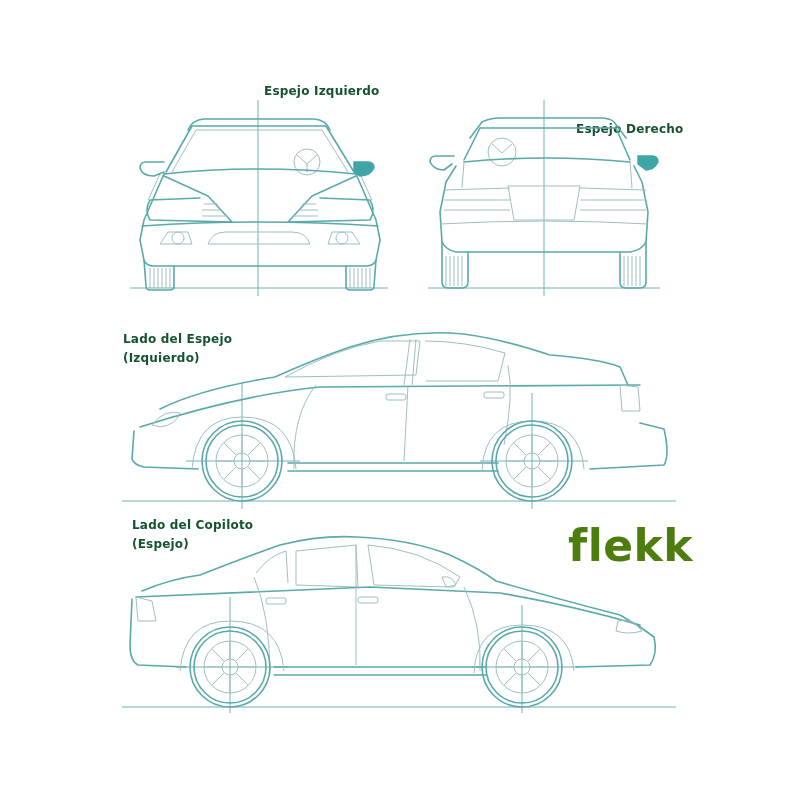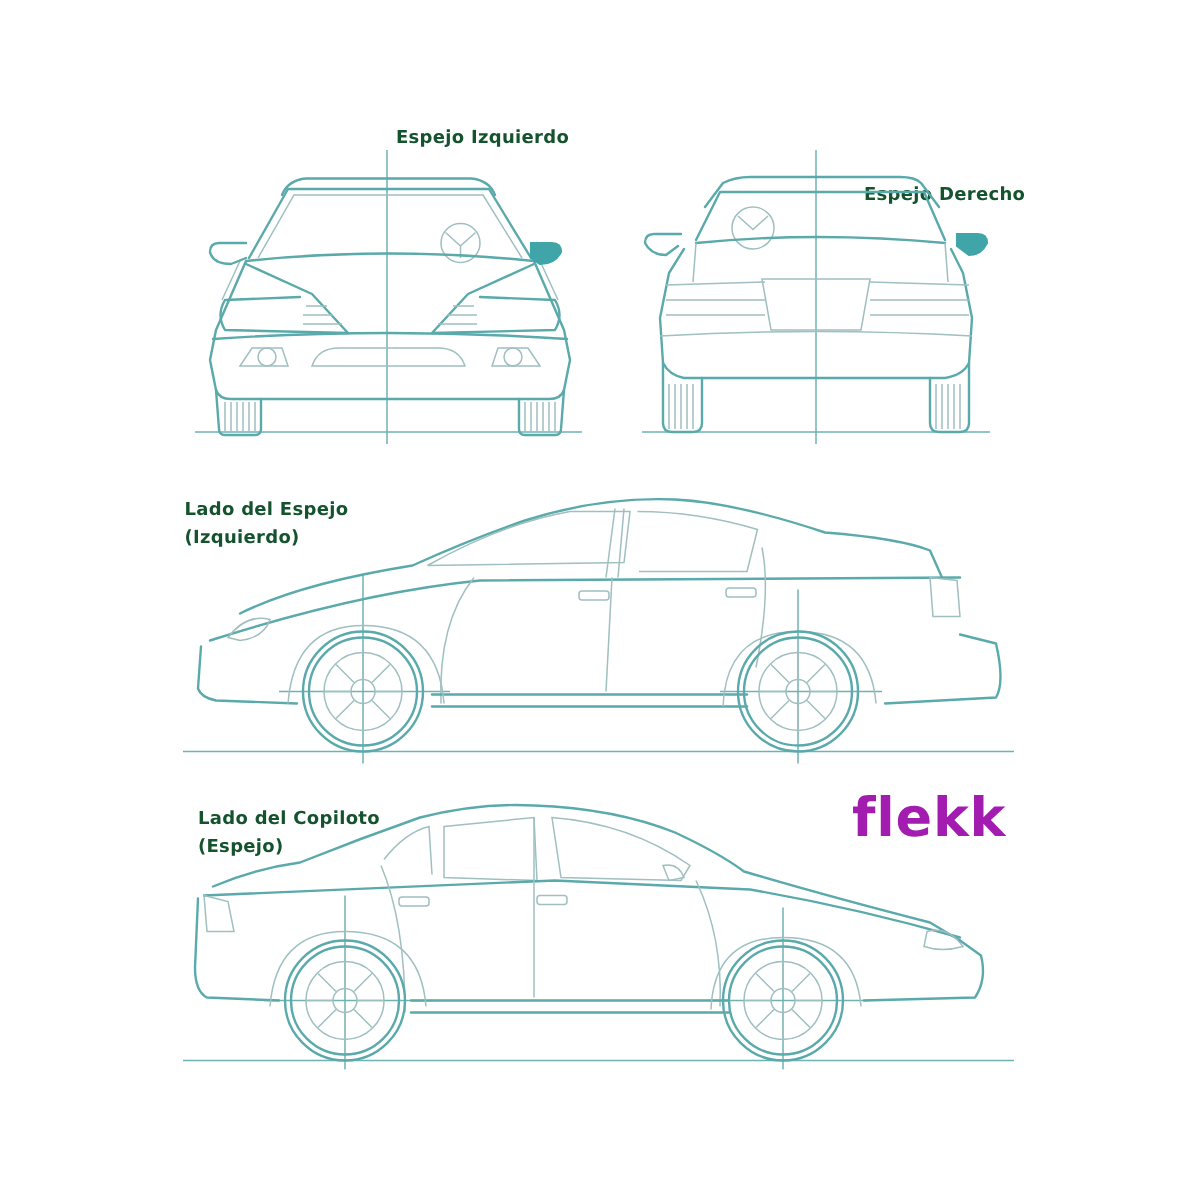--- a/index.html
+++ b/index.html
@@ -1,34 +1,34 @@
 <!DOCTYPE html>
 <html><head>
 <meta charset="utf-8">
 <style>
   html,body{margin:0;padding:0;background:#ffffff;}
   body{width:800px;height:800px;position:relative;overflow:hidden;font-family:"DejaVu Sans","Liberation Sans",sans-serif;}
   .label{position:absolute;color:#14532d;font-size:12px;font-weight:bold;line-height:19px;letter-spacing:0.2px;}
   .view{position:absolute;}
-  .logo{position:absolute;left:568px;top:526px;font-family:"DejaVu Sans","Liberation Sans",sans-serif;font-weight:bold;font-size:36px;color:#a21caf;letter-spacing:0.5px;line-height:40px;}
+  .logo{position:absolute;left:568px;top:526px;font-family:"DejaVu Sans","Liberation Sans",sans-serif;font-weight:bold;font-size:44px;color:#4d7c0f;letter-spacing:0.5px;line-height:40px;}
   svg .ln{fill:none;stroke:#5aa9ab;stroke-width:1.6;stroke-linecap:round;stroke-linejoin:round;}
   svg .th{fill:none;stroke:#9fbfc0;stroke-width:1;}
   svg .ax{fill:none;stroke:#6fb2b3;stroke-width:1;}
   svg .mt{fill:#3fa5a8;stroke:#3fa5a8;stroke-width:1.4;}
 </style>
 </head>
 <body>
 
 <div class="label" style="left:264px;top:82px;">Espejo Izquierdo</div>
 <div class="label" style="left:576px;top:82px;margin-top:38px;">Espejo Derecho</div>
 <div class="label" style="left:123px;top:330px;">
   <div>Lado del Espejo</div>
   <div>(Izquierdo)</div>
 </div>
-<div class="label" style="left:132px;top:536px;">
+<div class="label" style="left:132px;top:516px;">
   <div>Lado del Copiloto</div>
   <div>(Espejo)</div>
 </div>
 
 <div class="logo">flekk</div>
 
 <svg class="view" style="left:130px;top:100px;" width="260" height="200" viewBox="0 0 260 200">
 
   <line class="ax" x1="128" y1="0" x2="128" y2="196"></line>
   <line class="ax" x1="0" y1="188" x2="258" y2="188"></line>

